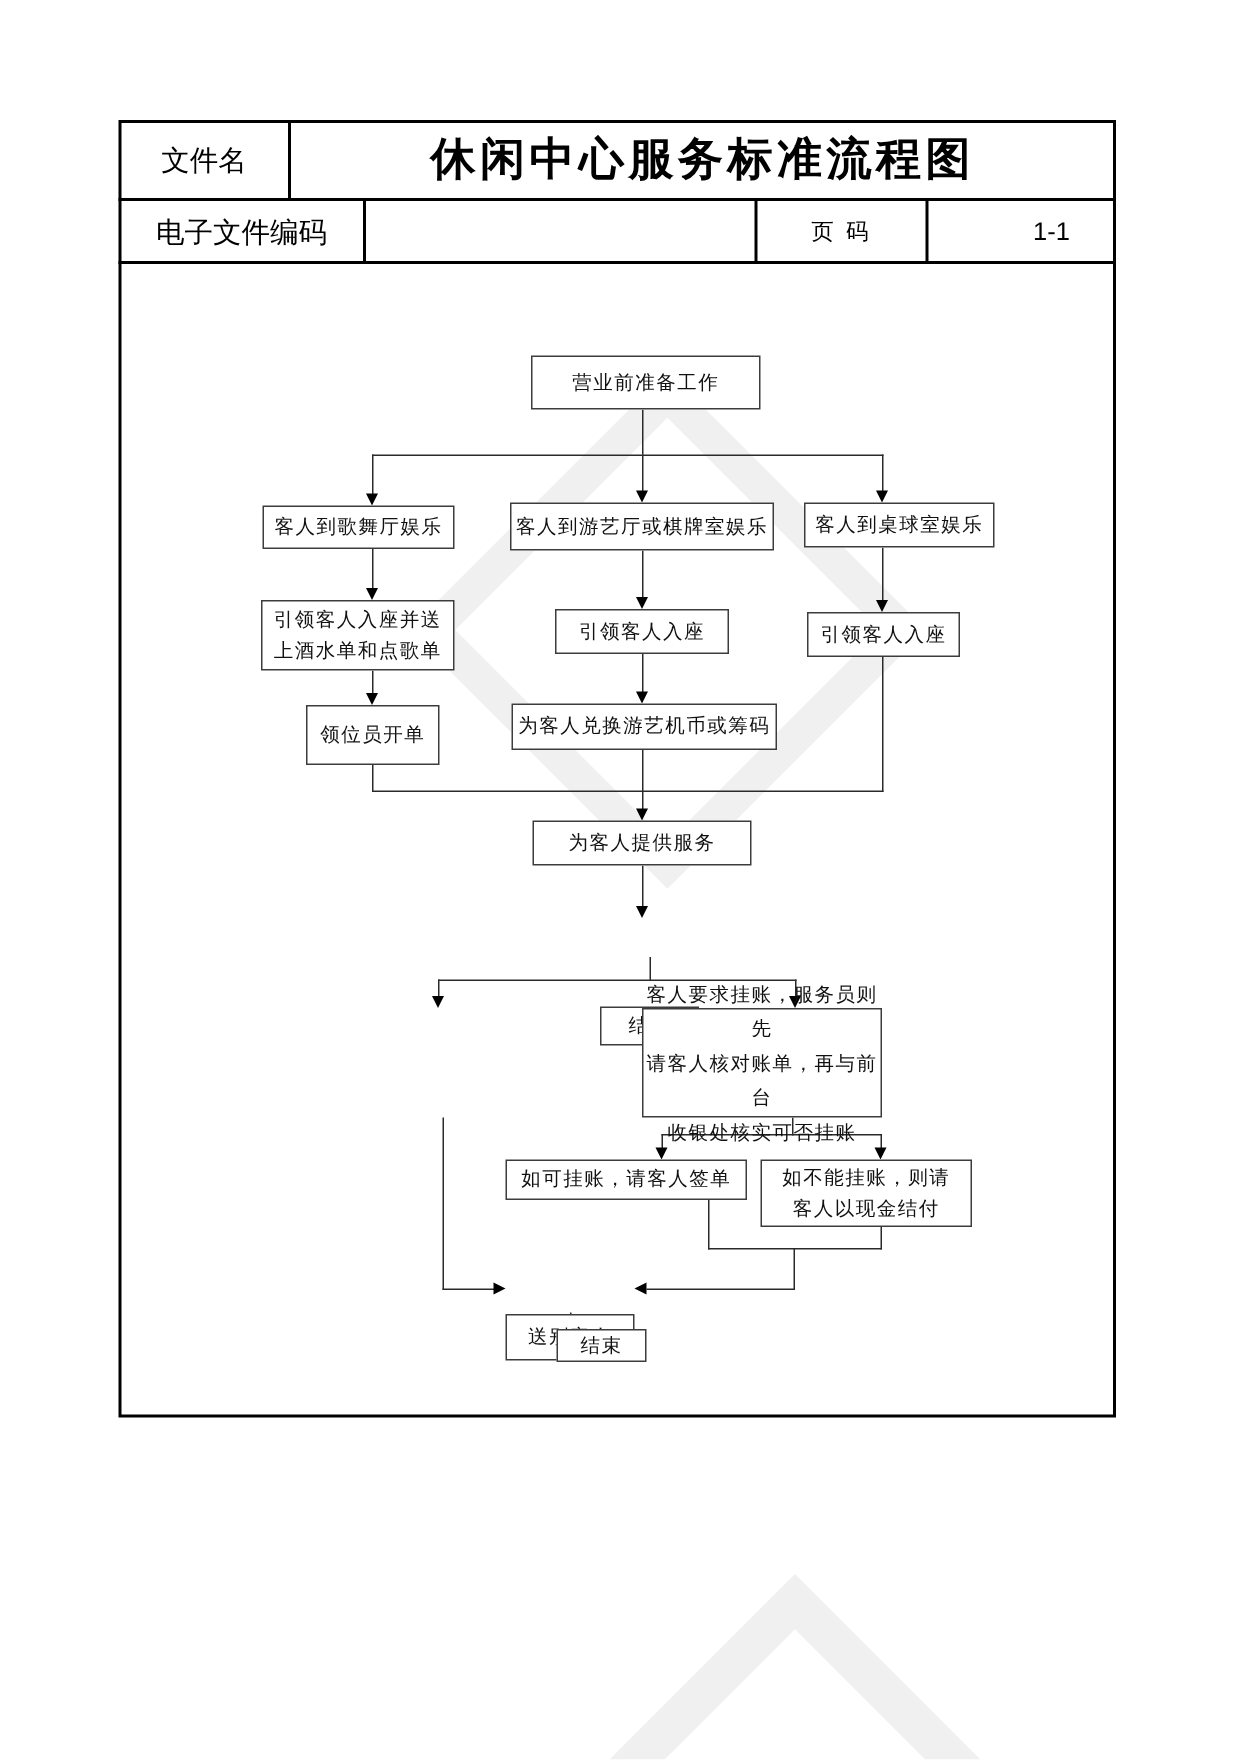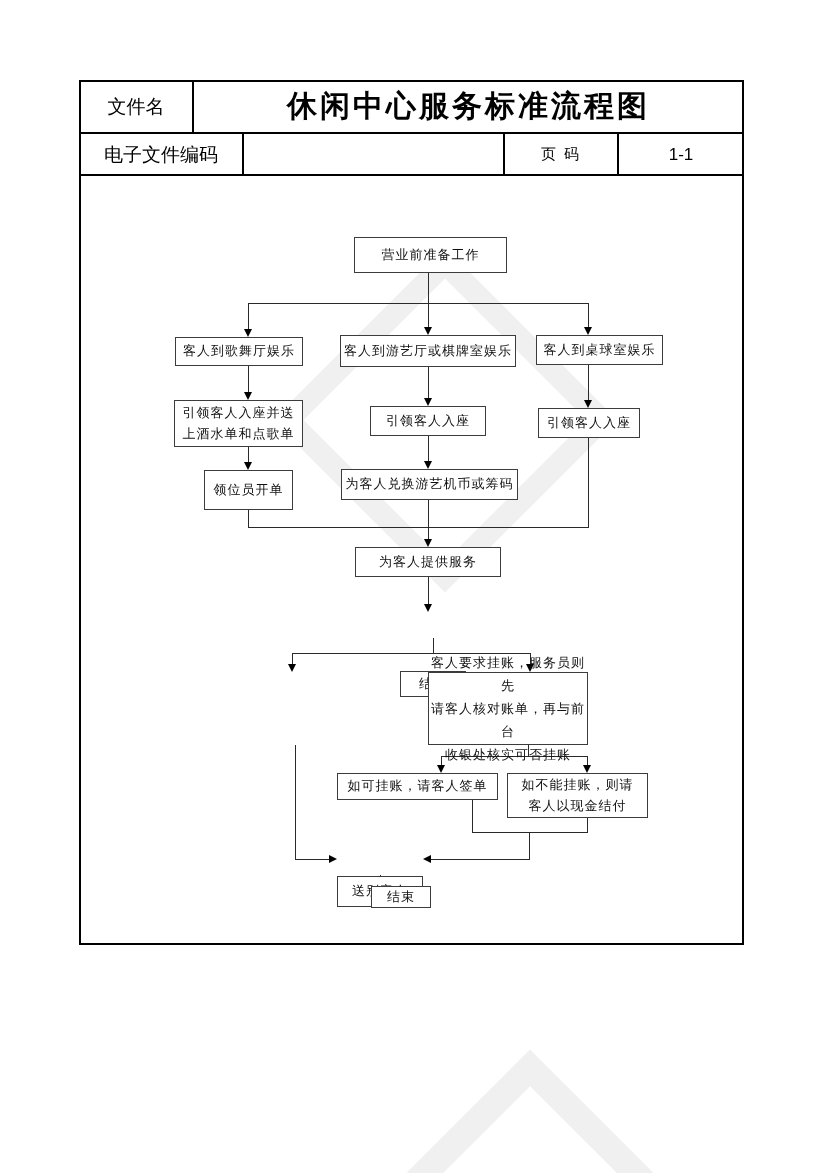--- a/index.html
+++ b/index.html
@@ -18,21 +18,21 @@
   .vl2{left:242px;top:133px;width:2px;height:43px;}
   .vl3{left:503px;top:133px;width:2px;height:43px;}
   .vl4{left:617px;top:133px;width:2px;height:43px;}
   
   .hcell{position:absolute;display:flex;align-items:center;justify-content:center;z-index:3;}
   .c-filelabel{left:79px;top:80px;width:114px;height:53px;font-size:19px;}
   .c-title{left:193px;top:80px;width:551px;height:53px;font-size:30px;font-weight:bold;letter-spacing:3px;}
   .c-codelabel{left:79px;top:133px;width:164px;height:43px;font-size:19px;}
   .c-codevalue{left:243px;top:133px;width:261px;height:43px;font-size:17px;}
   .c-pagelabel{left:504px;top:133px;width:114px;height:43px;font-size:15px;letter-spacing:2px;}
-  .c-pagevalue{left:618px;top:133px;width:126px;height:43px;font-size:17px;}
+  .c-pagevalue{left:618px;top:133px;width:126px;height:43px;font-size:17px;padding-left:20px;}
   
   .node{position:absolute;box-sizing:border-box;border:1px solid #3c3c3c;background:#fff;
         display:flex;align-items:center;justify-content:center;text-align:center;
         font-family:"Liberation Serif","DejaVu Serif",serif;font-size:13px;letter-spacing:1px;
         color:#111;line-height:1.55;white-space:pre-line;z-index:4;}
   .nd0{left:354px;top:237px;width:153px;height:36px;}
   .nd1{left:175px;top:337px;width:128px;height:29px;}
   .nd2{left:340px;top:335px;width:176px;height:32px;}
   .nd3{left:536px;top:335px;width:127px;height:30px;}
   .nd4{left:174px;top:400px;width:129px;height:47px;}

